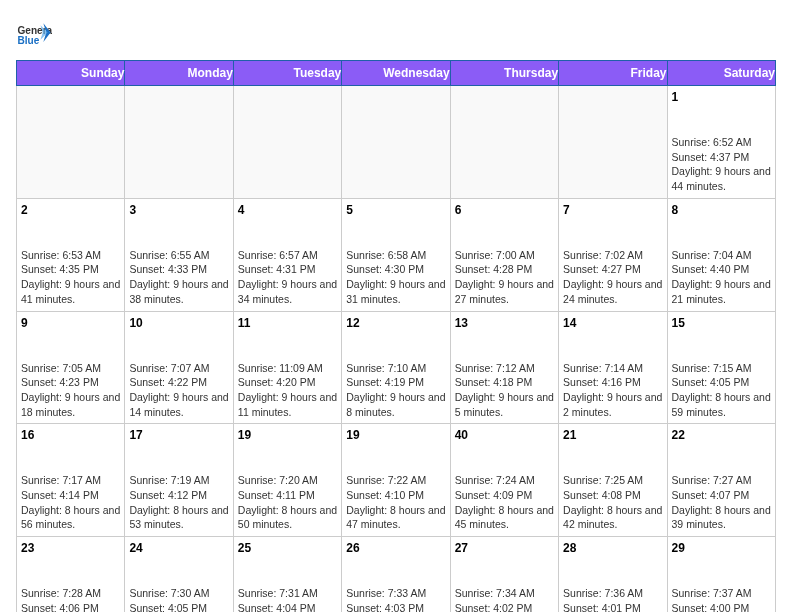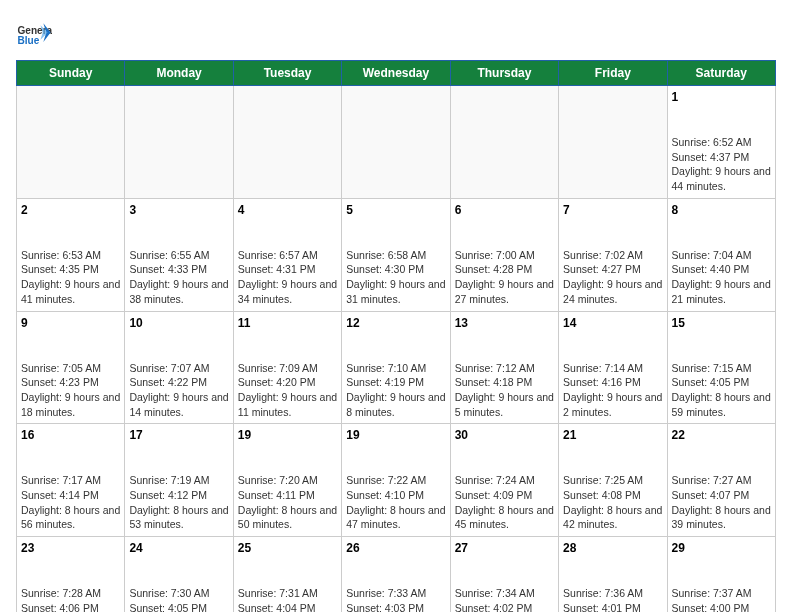--- a/index.html
+++ b/index.html
@@ -36,24 +36,24 @@
     .subtitle {
       font-size: 14px;
       color: #555;
     }
     .calendar {
       width: 100%;
       border-collapse: collapse;
       font-size: 11px;
     }
     .calendar th {
-      background: #15803d;
+      background: #8b5cf6;
       color: #fff;
-      padding: 5px 12px;
-      text-align: center;
+      padding: 5px 0;
+      text-align: right;
       font-size: 12px;
       border: 1px solid #2060a8;
     }
     .calendar td {
       border: 1px solid #ccc;
       vertical-align: top;
       padding: 4px;
       width: calc(100% / 7);
       min-height: 80px;
     }
@@ -174,21 +174,21 @@
 Daylight: 9 hours and 18 minutes.</div>
         </td>
         <td>
           <span class="day-number">10</span>
           <div class="day-info">Sunrise: 7:07 AM
 Sunset: 4:22 PM
 Daylight: 9 hours and 14 minutes.</div>
         </td>
         <td>
           <span class="day-number">11</span>
-          <div class="day-info">Sunrise: 7:09 AM
+          <div class="day-info">Sunrise: 11:09 AM
 Sunset: 4:20 PM
 Daylight: 9 hours and 11 minutes.</div>
         </td>
         <td>
           <span class="day-number">12</span>
           <div class="day-info">Sunrise: 7:10 AM
 Sunset: 4:19 PM
 Daylight: 9 hours and 8 minutes.</div>
         </td>
         <td>
@@ -229,21 +229,21 @@
 Sunset: 4:11 PM
 Daylight: 8 hours and 50 minutes.</div>
         </td>
         <td>
           <span class="day-number">19</span>
           <div class="day-info">Sunrise: 7:22 AM
 Sunset: 4:10 PM
 Daylight: 8 hours and 47 minutes.</div>
         </td>
         <td>
-          <span class="day-number">30</span>
+          <span class="day-number">40</span>
           <div class="day-info">Sunrise: 7:24 AM
 Sunset: 4:09 PM
 Daylight: 8 hours and 45 minutes.</div>
         </td>
         <td>
           <span class="day-number">21</span>
           <div class="day-info">Sunrise: 7:25 AM
 Sunset: 4:08 PM
 Daylight: 8 hours and 42 minutes.</div>
         </td>

